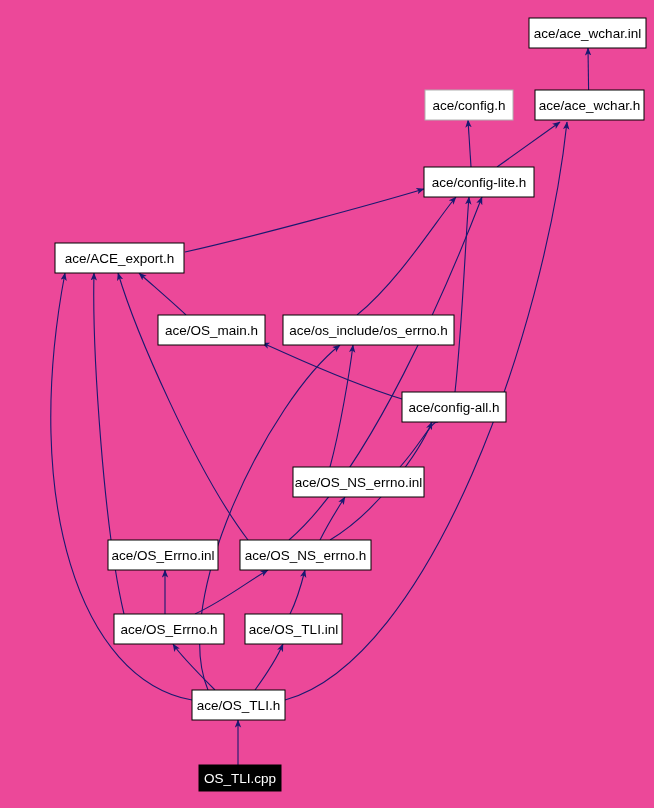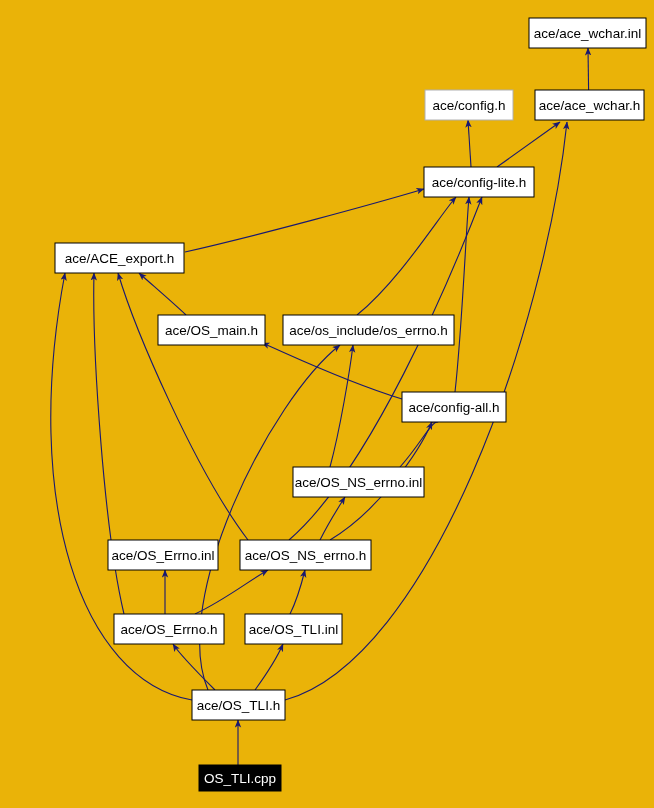--- a/index.html
+++ b/index.html
@@ -4,21 +4,21 @@
 <style>
   html, body {
     margin: 0;
     padding: 0;
     background: #ffffff;
   }
   #graph-root {
     position: relative;
     width: 654px;
     height: 808px;
-    background: #eab308;
+    background: #ec4899;
     font-family: "Liberation Sans", sans-serif;
   }
   svg.graph-canvas {
     position: absolute;
     left: 0;
     top: 0;
     width: 654px;
     height: 808px;
     overflow: visible;
   }

